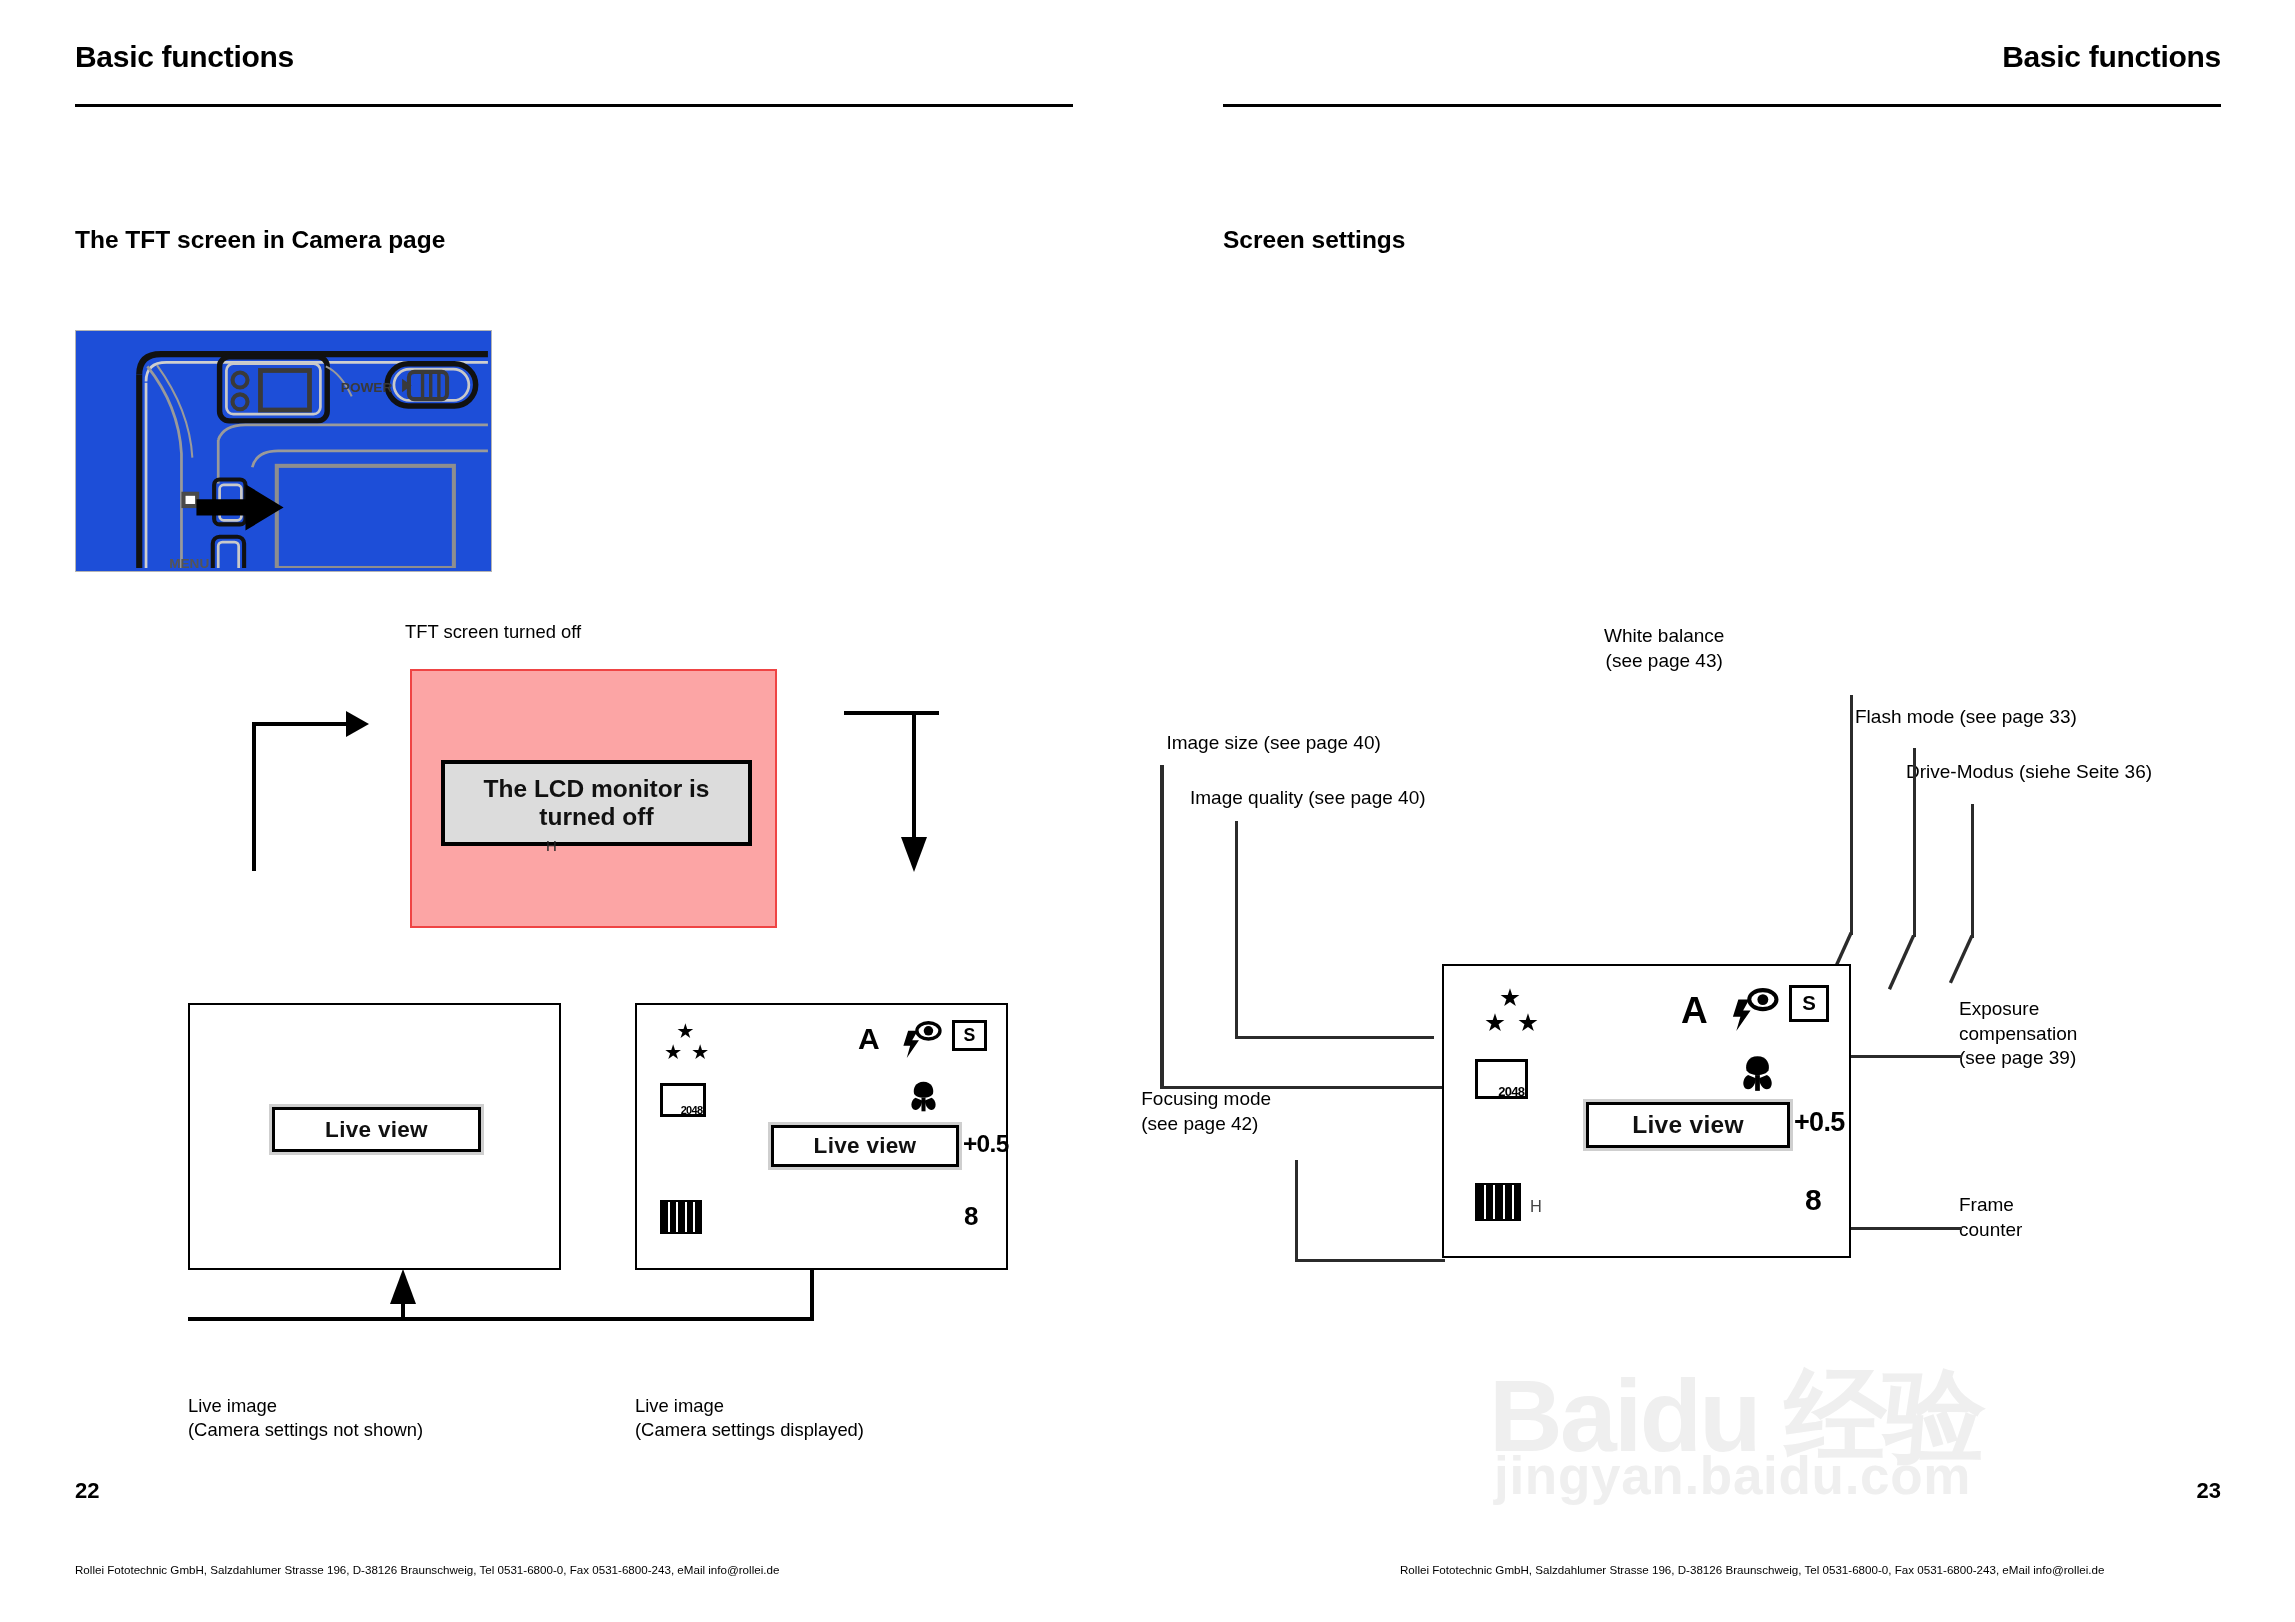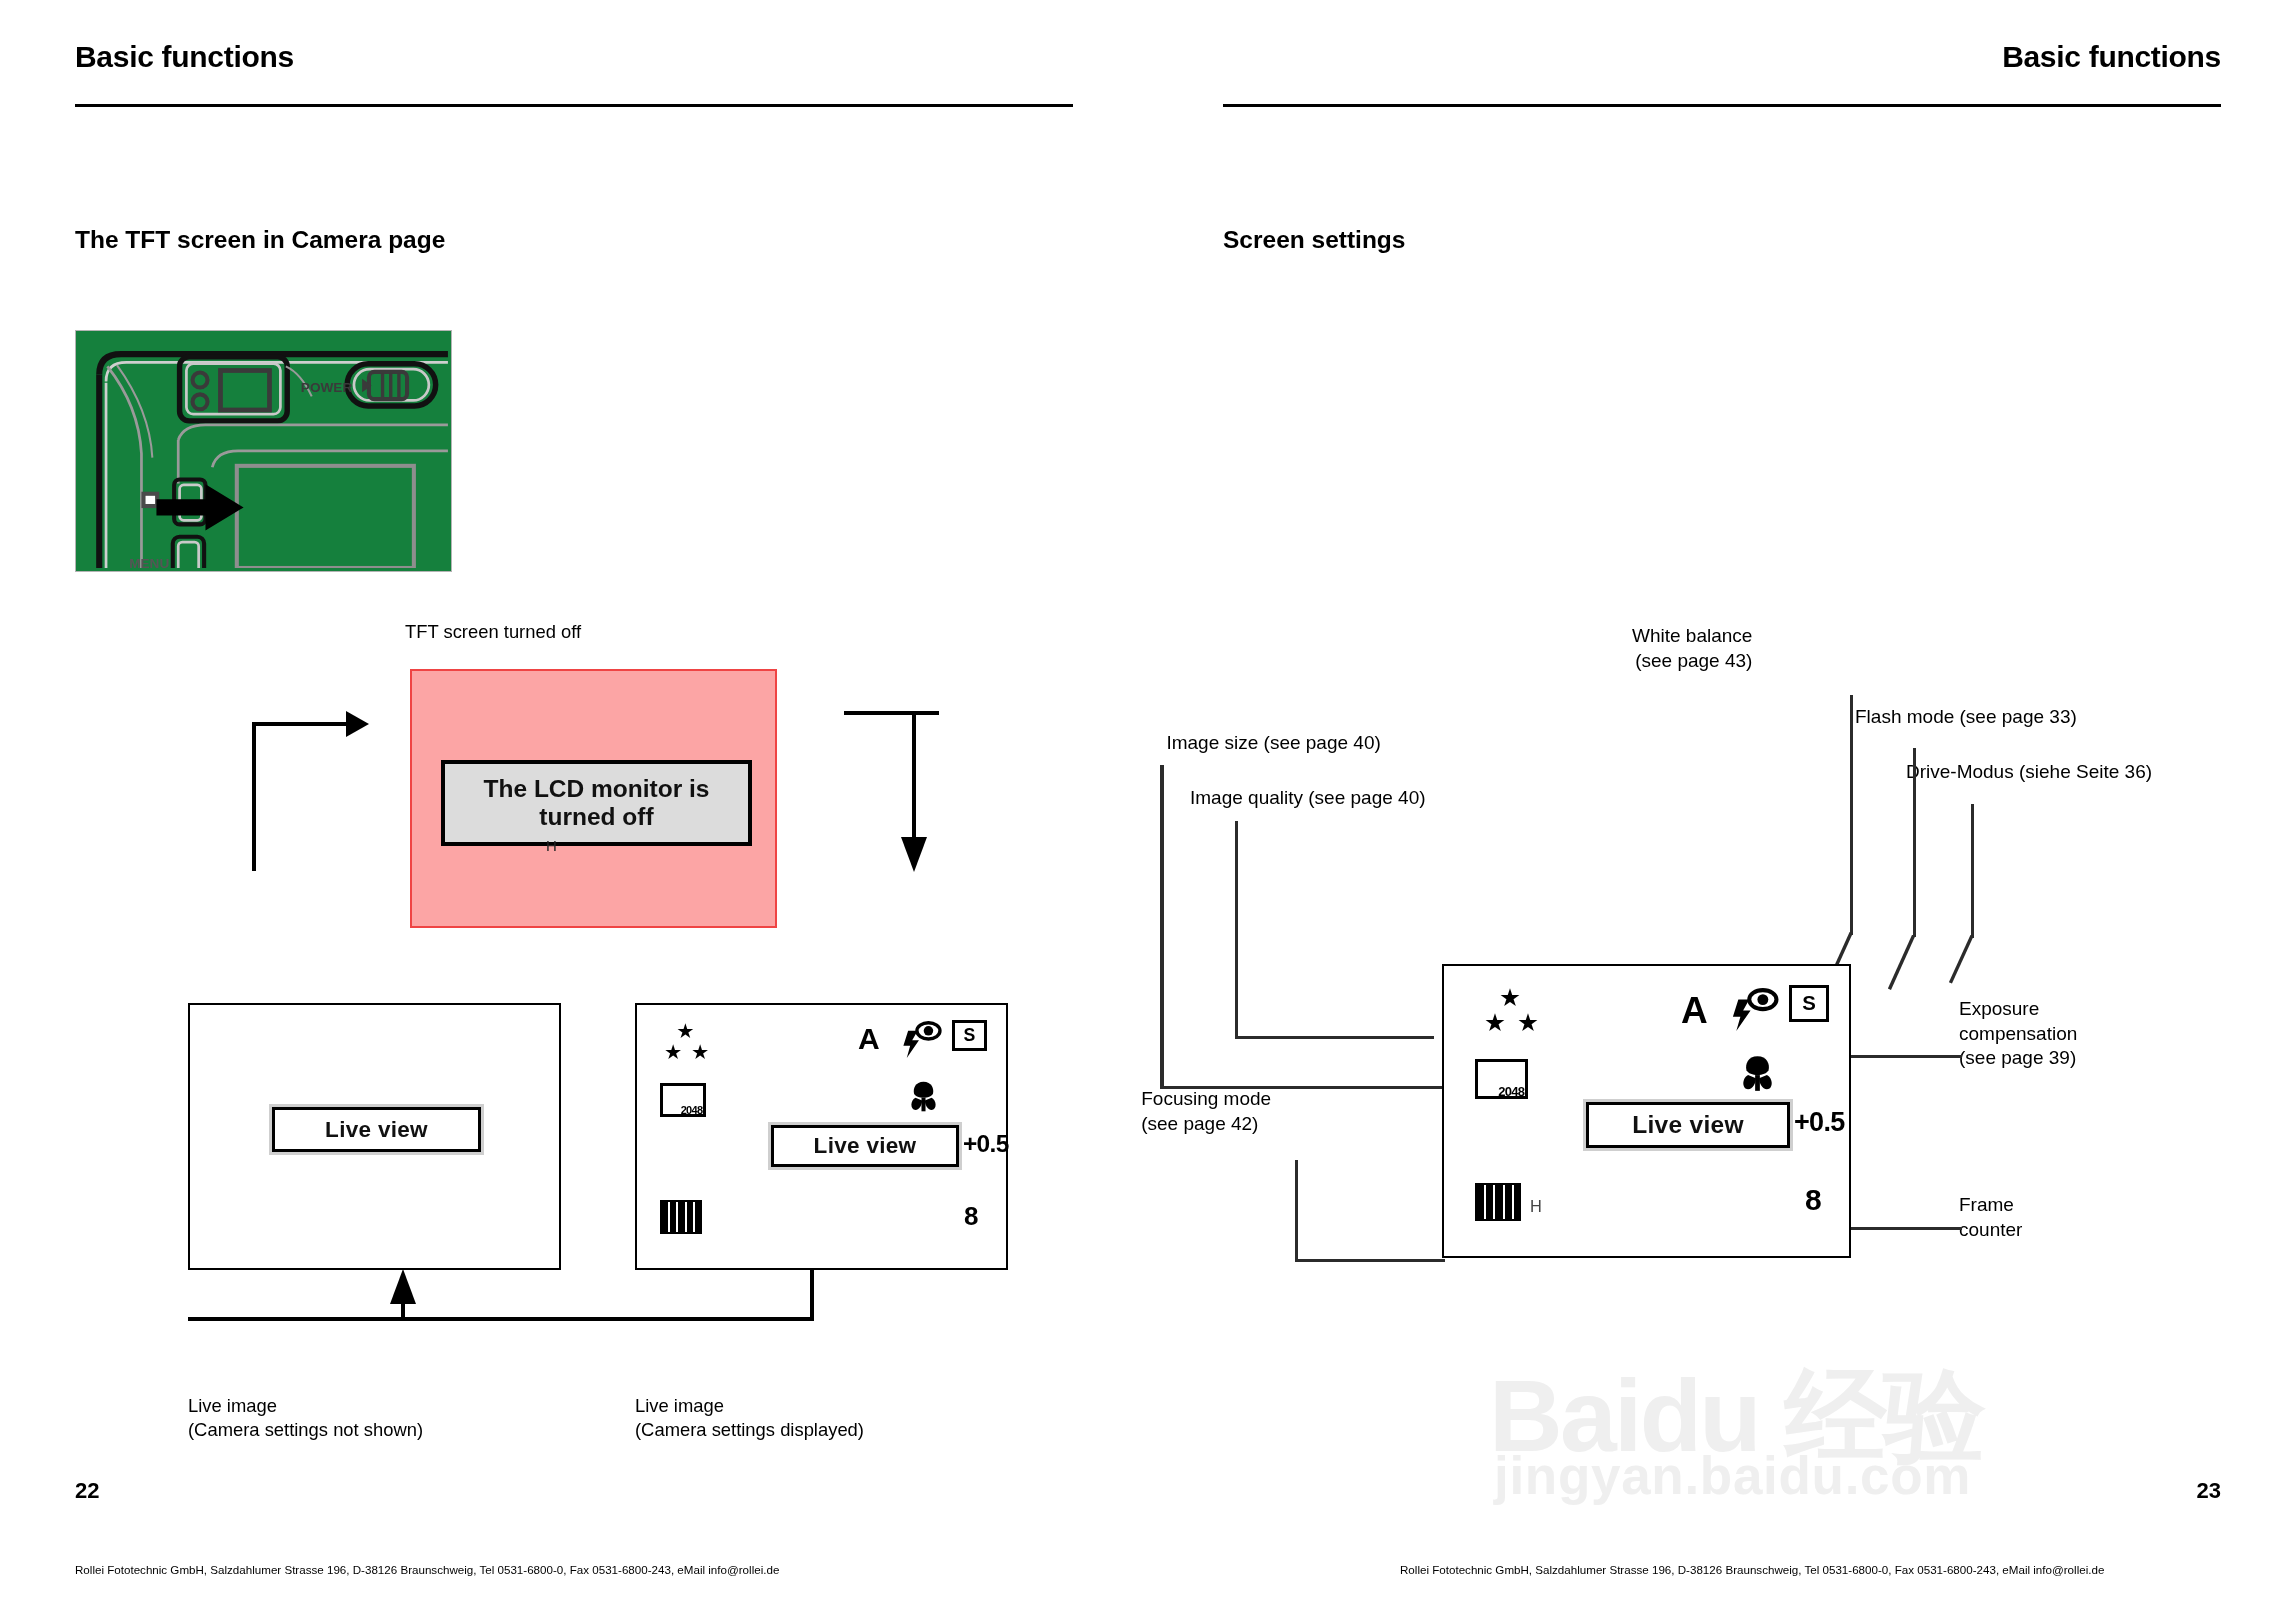--- a/index.html
+++ b/index.html
@@ -20,21 +20,21 @@
 
   
   .body-text{position:absolute;font-size:18.4px;line-height:1.28;}
   .caption{position:absolute;font-size:18.4px;line-height:1.30;white-space:pre-line;}
   .label{position:absolute;font-size:19px;line-height:1.30;white-space:pre-line;}
 
   .pagenum{position:absolute;font-weight:bold;font-size:22px;}
   .footer{position:absolute;font-size:11.6px;white-space:nowrap;}
 
   
-  .camerabox{position:absolute;border:1.4px solid #b4b4b4;background:#15803d;overflow:hidden;}
+  .camerabox{position:absolute;border:1.4px solid #b4b4b4;background:#1d4ed8;overflow:hidden;padding-left:40px;}
 
   
   .lcd{position:absolute;background:#fff;border:2px solid #000;box-sizing:border-box;}
   .lcd-off{position:absolute;background:#fca5a5;border:2px solid #ef4444;box-sizing:border-box;}
 
   .offmsg{position:absolute;border:4.8px solid #000;background:#dcdcdc;box-sizing:border-box;
           display:flex;align-items:center;justify-content:center;text-align:center;
           font-weight:bold;font-size:24.5px;line-height:1.16;color:#111;}
 
   .liveview{position:absolute;border:3.4px solid #000;background:#fff;box-sizing:border-box;
@@ -218,21 +218,21 @@
   <div class="footer" style="left:75px;top:1563px;">Rollei Fototechnic GmbH, Salzdahlumer Strasse 196, D-38126 Braunschweig, Tel 0531-6800-0, Fax 0531-6800-243, eMail info@rollei.de</div>
 </div>
 
 <div class="page page-right">
 
   <div class="runhead" style="right:75px;top:40px;">Basic functions</div>
   <div class="rule" style="left:75px;top:104px;width:998px;"></div>
 
   <div class="sechead" style="left:75px;top:226px;">Screen settings</div>
 
-  <div class="label" style="left:484px;top:624px;text-align:right;">White balance
+  <div class="label" style="left:456px;top:624px;text-align:center;">White balance
 (see page 43)</div>
 
   <div class="label" style="left:707px;top:705px;white-space:nowrap;">Flash mode (see page 33)</div>
 
   <div class="label" style="left:758px;top:760px;white-space:nowrap;">Drive-Modus (siehe Seite 36)</div>
 
   <div class="label" style="left:-13.6px;top:731px;white-space:nowrap;margin-left:32px;">Image size (see page 40)</div>
 
   <div class="label" style="left:42px;top:786px;white-space:nowrap;">Image quality (see page 40)</div>
 

